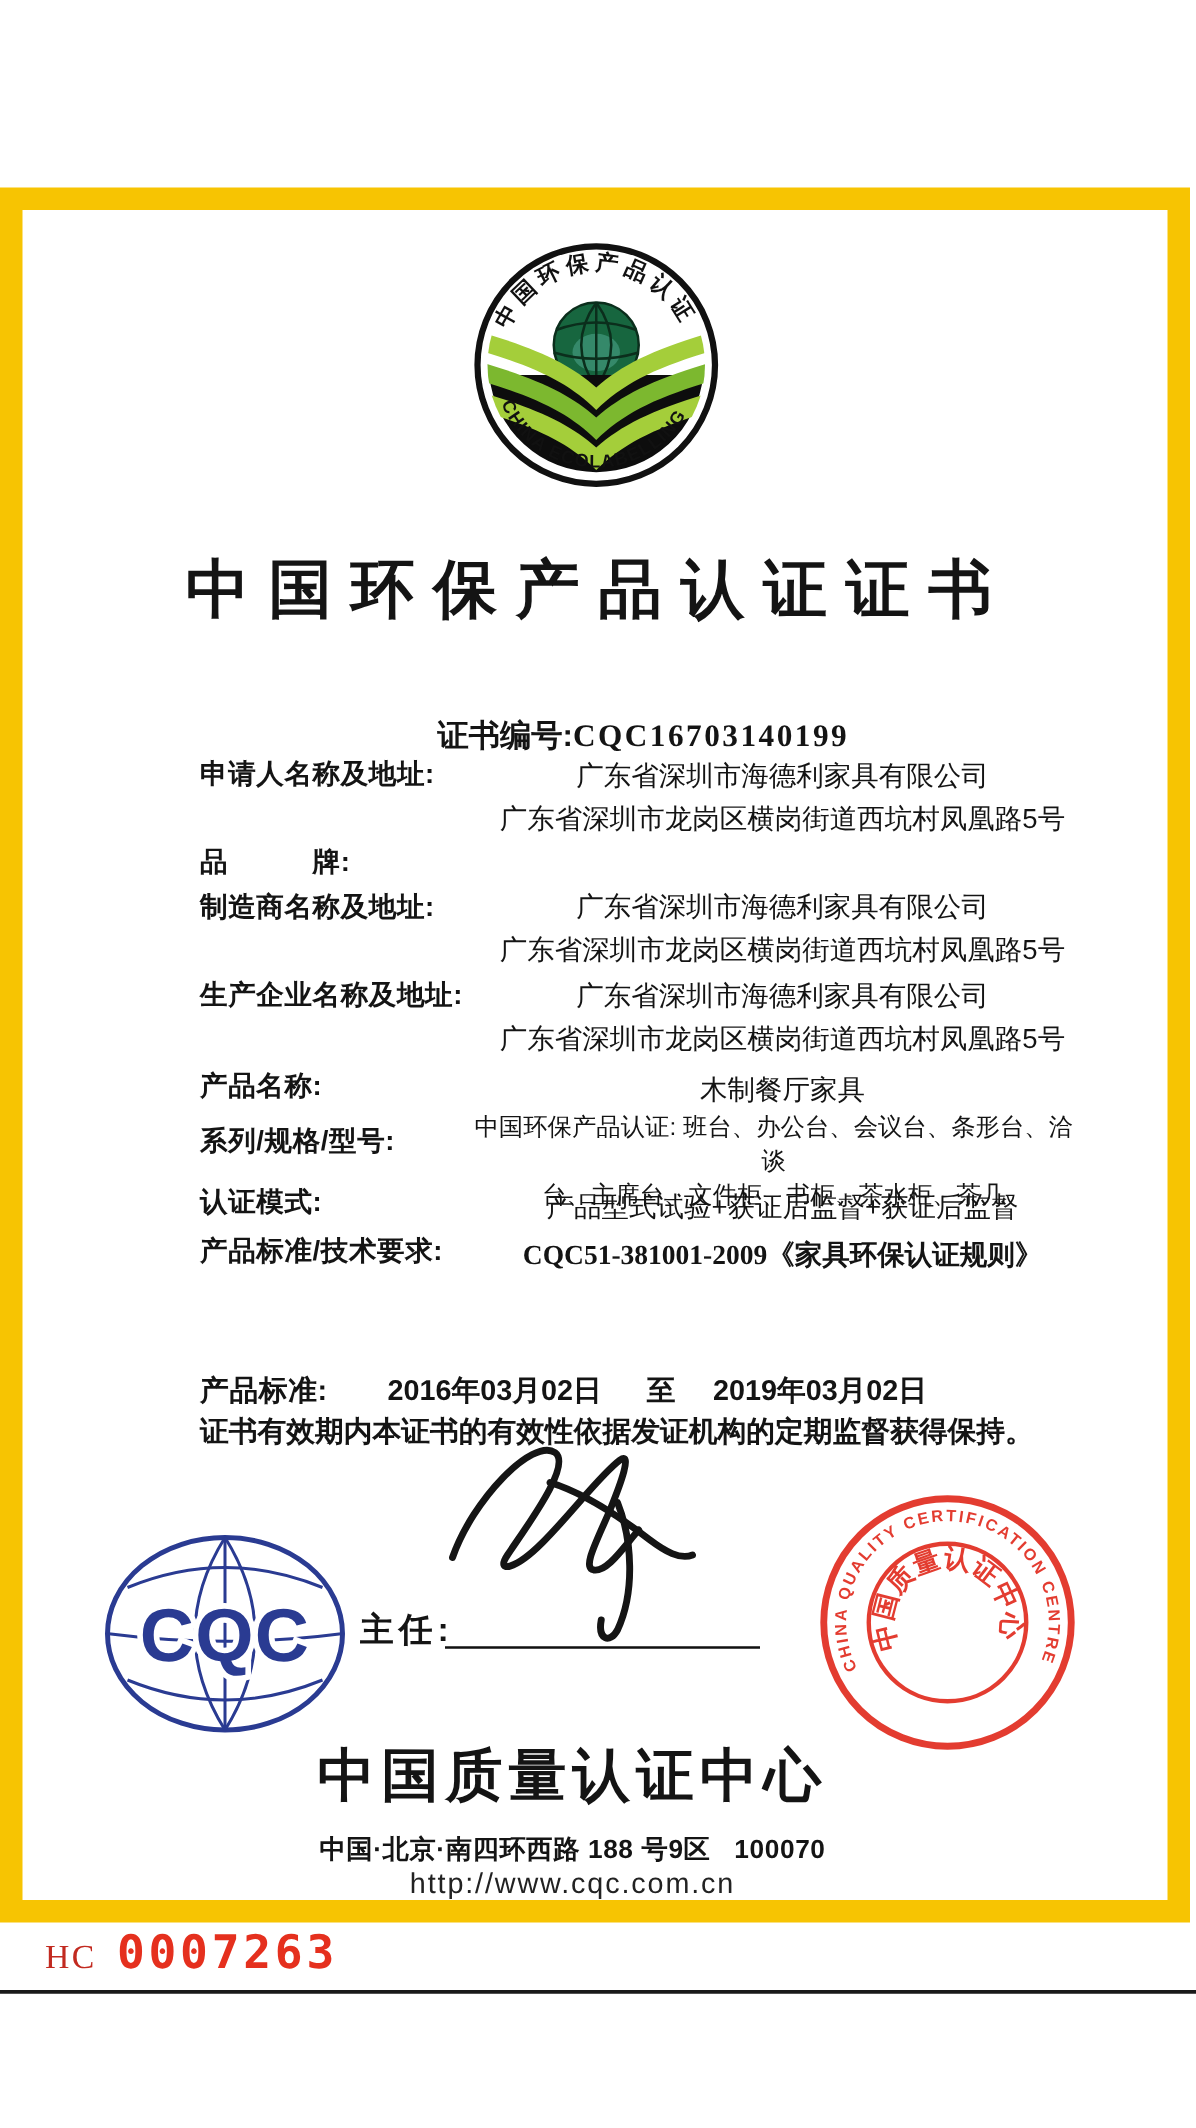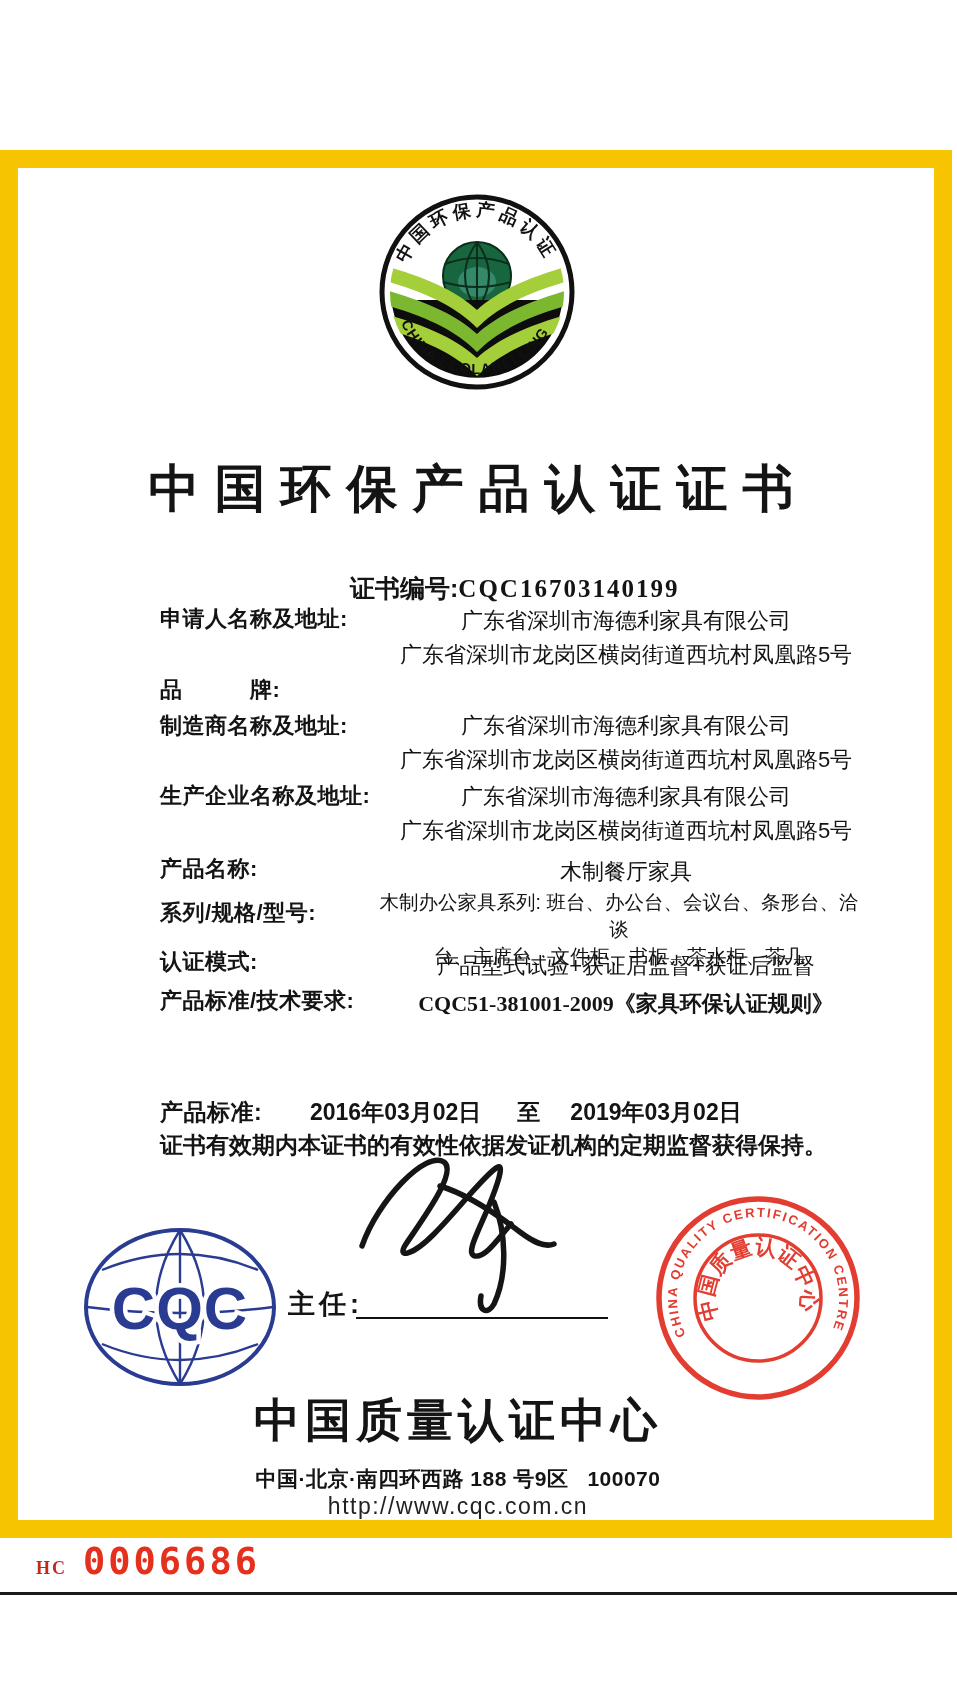--- a/index.html
+++ b/index.html
@@ -2,38 +2,38 @@
 <html style="--frame: #F7C402; --stamp-red: #E23024; --serial-red: #E5301E; --serial-prefix: #C22A20; --cqc-blue: #2A3B92; --leaf-light: #A4CE3A; --leaf-mid: #7CB82F; --globe-green: #17663F;"><head>
 <meta charset="utf-8">
 <style>
   html,body{margin:0;padding:0;background:#ffffff;}
   .page{position:relative;width:957px;height:1702px;background:#fff;overflow:hidden;
         font-family:"Liberation Sans",sans-serif;color:#141414;}
   .frame{position:absolute;left:0;top:150px;width:952px;height:1388px;
          border:18px solid var(--frame,#F7C402);box-sizing:border-box;}
   .abs{position:absolute;}
   .title{position:absolute;left:0;top:438px;width:957px;text-align:center;
-         font-size:51px;font-weight:900;letter-spacing:15px;white-space:nowrap;margin-top:17px;}
+         font-size:51px;font-weight:900;letter-spacing:15px;white-space:nowrap;}
   .certno{position:absolute;left:350px;top:572px;font-size:25px;font-weight:700;white-space:nowrap;}
   .certno .val{font-family:"Liberation Serif",serif;font-weight:700;letter-spacing:2px;}
   .flabel{position:absolute;left:160px;font-size:22px;font-weight:700;white-space:nowrap;letter-spacing:0.5px;}
   .fvalue{position:absolute;left:376px;width:500px;font-size:22px;line-height:34px;font-weight:500;text-align:center;}
   .fvalue.sm{font-size:19.5px;line-height:27px;width:486px;}
   .serif{font-family:"Liberation Serif",serif;}
   .stmt{position:absolute;left:160px;width:710px;font-size:23px;line-height:32px;font-weight:700;}
   .validity-val{position:absolute;left:310px;top:1097px;font-size:23px;font-weight:700;white-space:nowrap;}
   .validity-val .sep{margin:0 30px 0 36px;}
   .director{position:absolute;left:288px;top:1286px;font-size:27px;font-weight:600;letter-spacing:4px;text-align:center;}
   .sigline{position:absolute;left:356px;top:1317px;width:252px;border-top:2px solid #111;}
   .footer{position:absolute;left:18px;top:1390px;width:880px;text-align:center;}
   .footer .org{font-size:46px;font-weight:900;letter-spacing:5px;}
   .footer .addr{margin-top:13px;font-size:21px;font-weight:600;letter-spacing:0.5px;}
   .footer .url{margin-top:0;font-size:23px;font-weight:400;letter-spacing:1.5px;color:#222;}
   .serial{position:absolute;left:36px;top:1540px;display:flex;align-items:baseline;}
-  .serial .pfx{font-family:"Liberation Serif",serif;font-size:18px;color:var(--serial-prefix,#C22A20);letter-spacing:2px;font-weight:bold;}
+  .serial .pfx{font-family:"Liberation Serif",serif;font-size:27px;color:var(--serial-prefix,#C22A20);letter-spacing:2px;}
   .serial .num{font-family:"DejaVu Sans Mono",monospace;font-size:37px;font-weight:700;
                color:var(--serial-red,#E5301E);letter-spacing:3px;margin-left:16px;}
   .botline{position:absolute;left:0;top:1592px;width:957px;height:3px;background:#1a1a1a;}
   .stamp-red{stroke:var(--stamp-red,#E23024);}
   .stamp-red-fill{fill:var(--stamp-red,#E23024);}
   .blue{stroke:var(--cqc-blue,#2A3B92);}
   .blue-fill{fill:var(--cqc-blue,#2A3B92);}
 </style>
 </head>
 <body>
@@ -105,21 +105,21 @@
     <div>广东省深圳市龙岗区横岗街道西坑村凤凰路5号</div>
   </div>
 
   <div class="flabel" style="top:854px">产品名称:</div>
   <div class="fvalue" style="top:855px">
     <div>木制餐厅家具</div>
   </div>
 
   <div class="flabel" style="top:898px">系列/规格/型号:</div>
   <div class="fvalue sm" style="top:889px">
-    <div>木制办公家具系列: 班台、办公台、会议台、条形台、洽谈</div>
+    <div>中国环保产品认证: 班台、办公台、会议台、条形台、洽谈</div>
     <div>台、主席台、文件柜、书柜、茶水柜、茶几</div>
   </div>
 
   <div class="flabel" style="top:947px">认证模式:</div>
   <div class="fvalue" style="top:949px">
     <div>产品型式试验+获证后监督+获证后监督</div>
   </div>
 
   <div class="flabel" style="top:986px">产品标准/技术要求:</div>
   <div class="fvalue serif" style="top:987px;font-weight:700">
@@ -174,18 +174,18 @@
   </svg>
 
   <div class="footer">
     <div class="org">中国质量认证中心</div>
     <div class="addr">中国·北京·南四环西路 188 号9区&nbsp;&nbsp;&nbsp;100070</div>
     <div class="url">http://www.cqc.com.cn</div>
   </div>
 
   <div class="serial">
     <span class="pfx">HC</span>
-    <span class="num">0006686</span>
+    <span class="num">0007263</span>
   </div>
 
   <div class="botline"></div>
 
 </div>
 
 </body></html>

